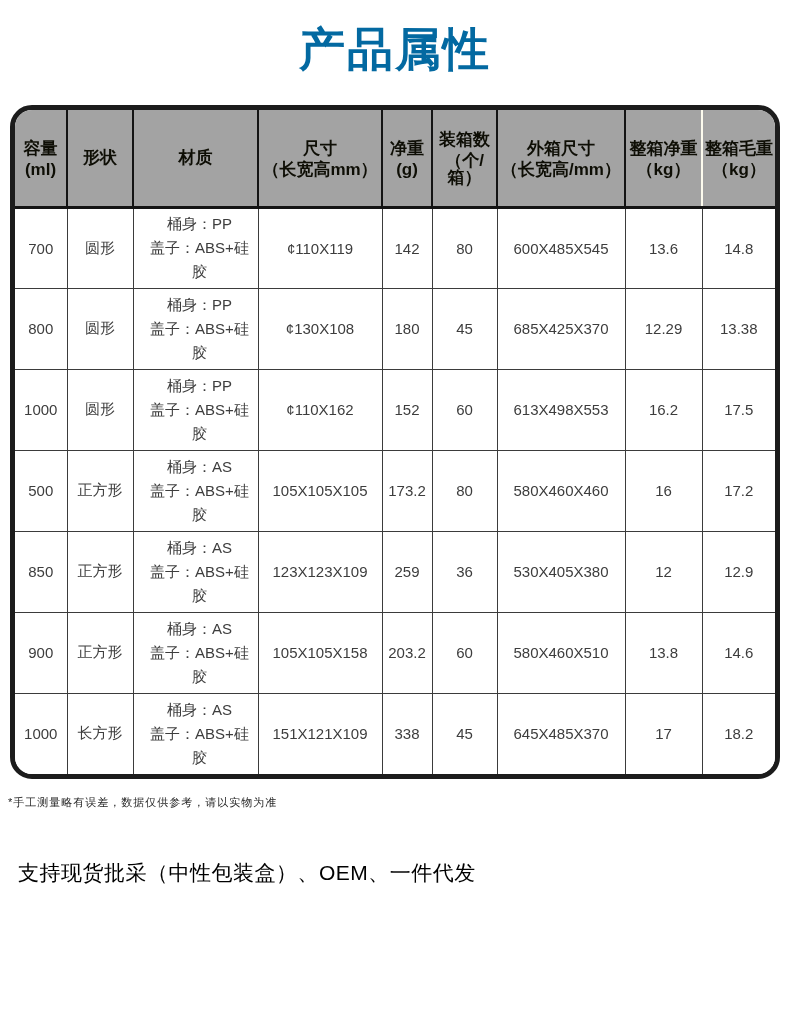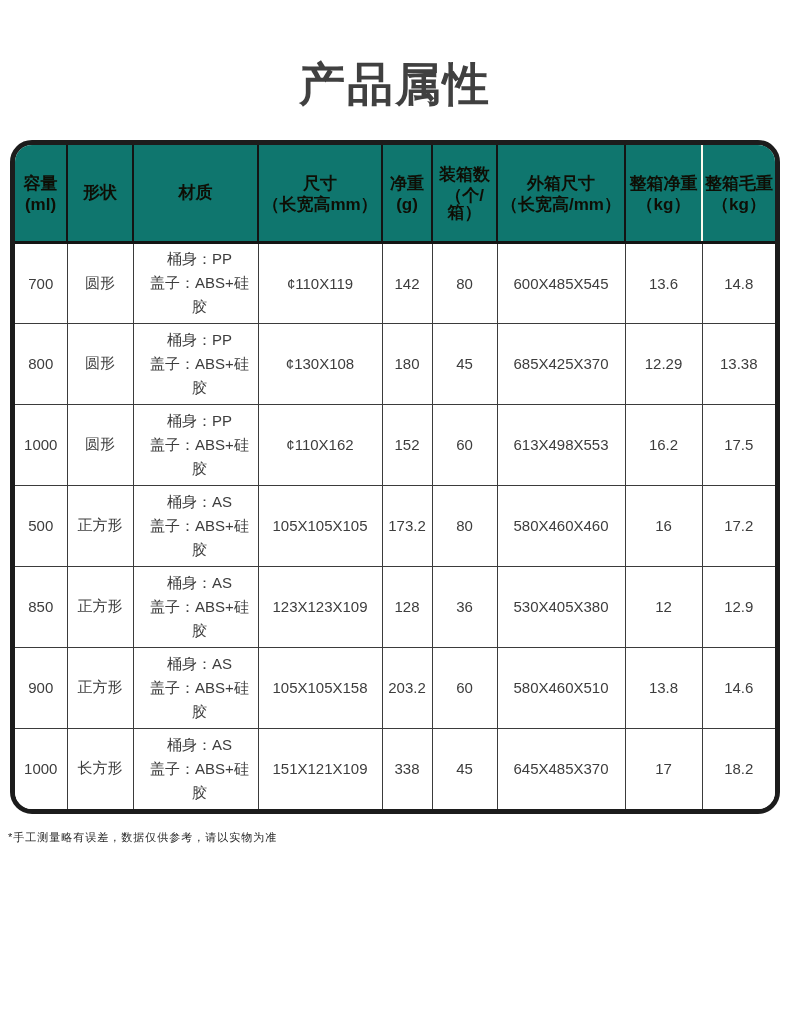--- a/index.html
+++ b/index.html
@@ -4,46 +4,46 @@
 <style>
   * { margin: 0; padding: 0; box-sizing: border-box; }
   html, body {
     width: 790px;
     background: #ffffff;
     font-family: "Liberation Sans", "DejaVu Sans", sans-serif;
   }
   body { height: 1032px; position: relative; overflow: hidden; }
 
   .page-title {
-    padding-top: 54px;
+    padding-top: 19px;
     text-align: center;
     font-size: 46px;
     font-weight: bold;
     letter-spacing: 2px;
-    color: #404040;
+    color: #0369a1;
   }
 
   .spec-wrap {
     margin: 24px auto 0 auto;
     width: 770px;
     border: 5px solid #1c1c1c;
     border-radius: 22px;
     overflow: hidden;
     background: #ffffff;
   }
 
   table.spec {
     width: 100%;
     border-collapse: collapse;
     table-layout: fixed;
   }
 
   thead th {
     height: 97px;
-    background: #0f766e;
+    background: #a3a3a3;
     border-right: 2px solid #141414;
     border-bottom: 3px solid #141414;
     vertical-align: middle;
     text-align: center;
     color: #0e0e05;
     padding: 16px 1px;
   }
   thead th:last-child { border-right: none; text-align: center; }
   
   thead th.light-sep { border-right: 2px solid #fdfbee; }
@@ -203,21 +203,21 @@
         <td>17.2</td>
       </tr>
       <tr>
         <td>850</td>
         <td>正方形</td>
         <td class="material-cell">
           <span class="material-line">桶身：AS</span>
           <span class="material-line">盖子：ABS+硅胶</span>
         </td>
         <td>123X123X109</td>
-        <td>128</td>
+        <td>259</td>
         <td>36</td>
         <td>530X405X380</td>
         <td>12</td>
         <td>12.9</td>
       </tr>
       <tr>
         <td>900</td>
         <td>正方形</td>
         <td class="material-cell">
           <span class="material-line">桶身：AS</span>
@@ -244,13 +244,14 @@
         <td>17</td>
         <td>18.2</td>
       </tr>
     </tbody>
   </table>
 </div>
 
 <div class="footnote">*手工测量略有误差，数据仅供参考，请以实物为准</div>
 
 <div class="footer-block">
+  <div class="footer-line">支持现货批采（中性包装盒）、OEM、一件代发</div>
 </div>
 
 </body></html>

